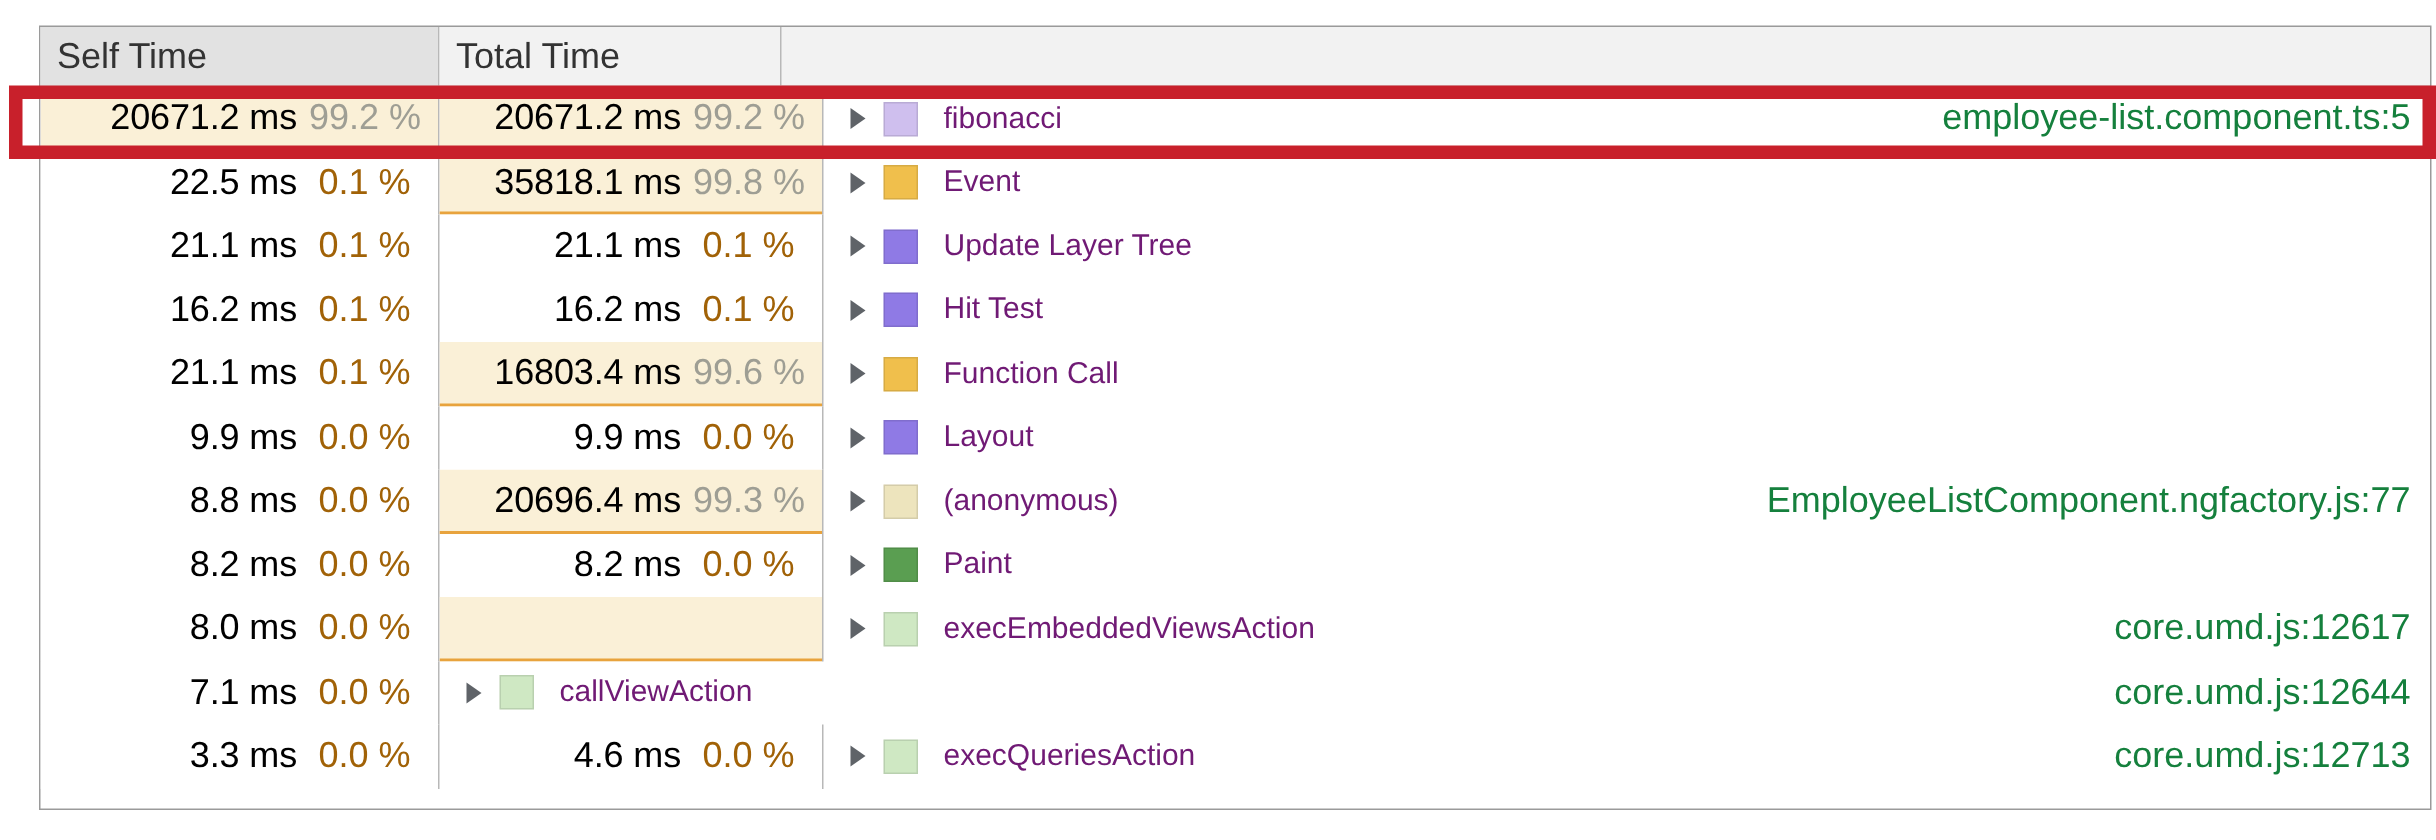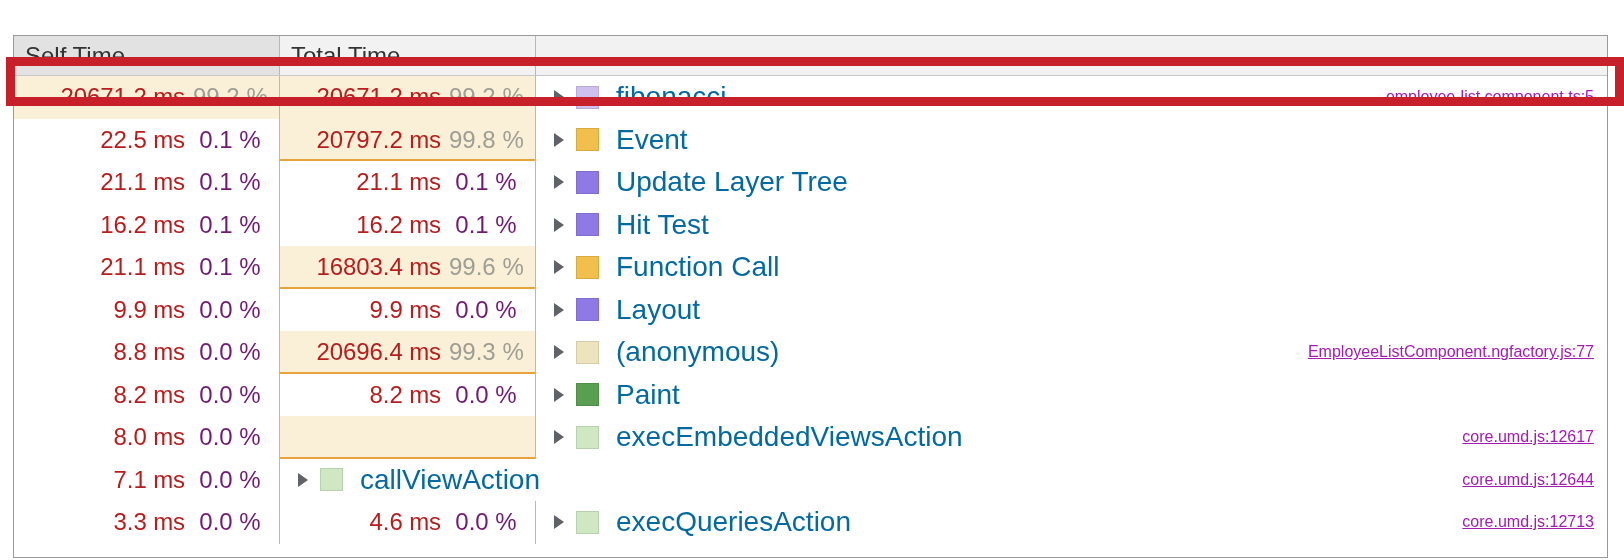--- a/index.html
+++ b/index.html
@@ -18,29 +18,28 @@
   #stage {
     position: relative;
     width: 1624px;
     height: 560px;
     background: #ffffff;
   }
 
   
   .tree-table {
     position: absolute;
-    left: 13px;
+    left: 26px;
     top: 17px;
     width: 1595px;   
     height: 523px;   
     box-sizing: border-box;
     border: 1px solid #9a9a9a;
     background: #ffffff;
     overflow: hidden;
-    margin-top: 18px;
   }
 
   
   .thead {
     display: flex;
     height: 40px;
     box-sizing: border-box;
     border-bottom: 1px solid #c8c8c8;
     background: #f2f2f2;
   }
@@ -50,21 +49,21 @@
     align-items: center;
     font-size: 24px;
     color: #333333;
     padding-left: 11px;
     border-right: 1px solid #b8b8b8;
     background: #f2f2f2;
     white-space: nowrap;
   }
   .th.sorted { background: #e2e2e2; }
   .th.c-self  { width: 266px; }
-  .th.c-total { width: 256px; }
+  .th.c-total { width: 228px; }
   .th.c-act   { flex: 1 1 auto; border-right: none; }
 
   
   .tbody { position: relative; }
 
   .trow {
     display: flex;
     height: 42.5px;
     box-sizing: border-box;
     background: #ffffff;
@@ -100,31 +99,31 @@
   .bar.full { border-bottom-color: transparent; }
 
   .nums {
     position: relative;
     z-index: 2;
     display: flex;
     align-items: baseline;
     padding-right: 12px;
   }
   .ms {
-    color: #b91c1c;
+    color: #000000;
     letter-spacing: -0.1px;
   }
   .pct {
     color: #9e9e94;
     width: 74px;
     text-align: center;
     display: inline-block;
     margin-left: 8px;
   }
-  .dim .pct { color: #701a75; }
+  .dim .pct { color: #a16207; }
 
   
   .cell.c-act {
     flex: 1 1 auto;
     border-right: none;
     justify-content: flex-start;
     padding-left: 12px;
     gap: 0;
   }
 
@@ -142,31 +141,30 @@
     width: 23px;
     height: 23px;
     flex: 0 0 auto;
     margin-left: 6px;
     box-sizing: border-box;
     border: 1px solid rgba(0,0,0,0.10);
   }
 
   .act-label {
     margin-left: 17px;
-    font-size: 28px;
-    color: #0369a1;
+    font-size: 20px;
+    color: #701a75;
     white-space: nowrap;
   }
 
   .act-spacer { flex: 1 1 auto; }
 
   .src-link {
-    font-size: 16px;
-    color: #a21caf;
-    text-decoration: underline;
+    font-size: 24px;
+    color: #15803d;
     white-space: nowrap;
     padding-right: 13px;
     cursor: pointer;
   }
 
   
   .hl-box {
     position: absolute;
     left: 6px;
     top: 57px;
@@ -221,21 +219,21 @@
         <div class="trow">
           <div class="cell c-self dim">
             <div class="nums">
               <span class="ms">22.5 ms</span>
               <span class="pct">0.1 %</span>
             </div>
           </div>
           <div class="cell c-total">
             <div class="bar" style="width: 100%;"></div>
             <div class="nums">
-              <span class="ms">20797.2 ms</span>
+              <span class="ms">35818.1 ms</span>
               <span class="pct">99.8 %</span>
             </div>
           </div>
           <div class="cell c-act">
             <span class="disclosure">
               <svg width="14" height="16" viewBox="0 0 14 16" aria-hidden="true">
                 <path d="M2 1 L12 8 L2 15 Z" fill="#5f6368"></path>
               </svg>
             </span>
             <span class="swatch" style="background: rgb(240, 191, 76);"></span>

